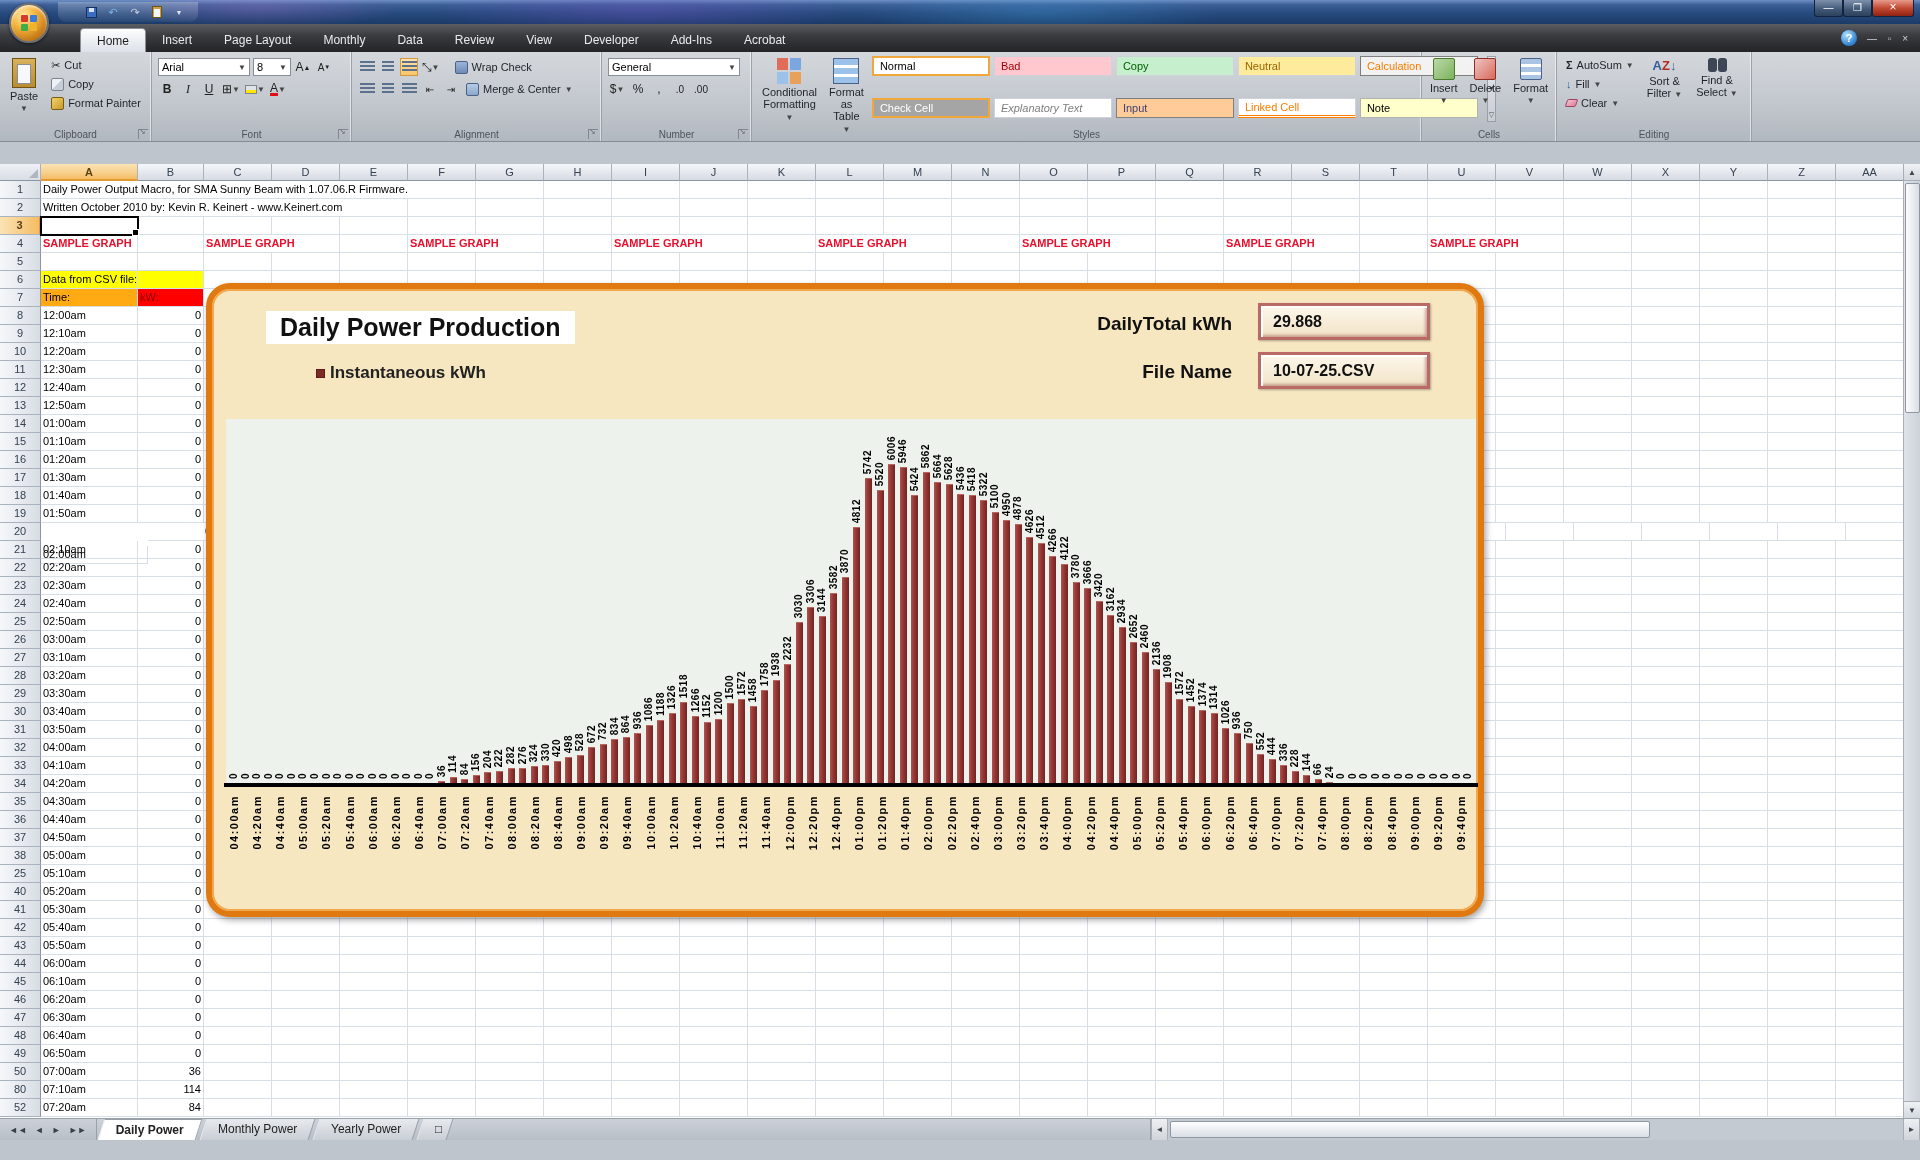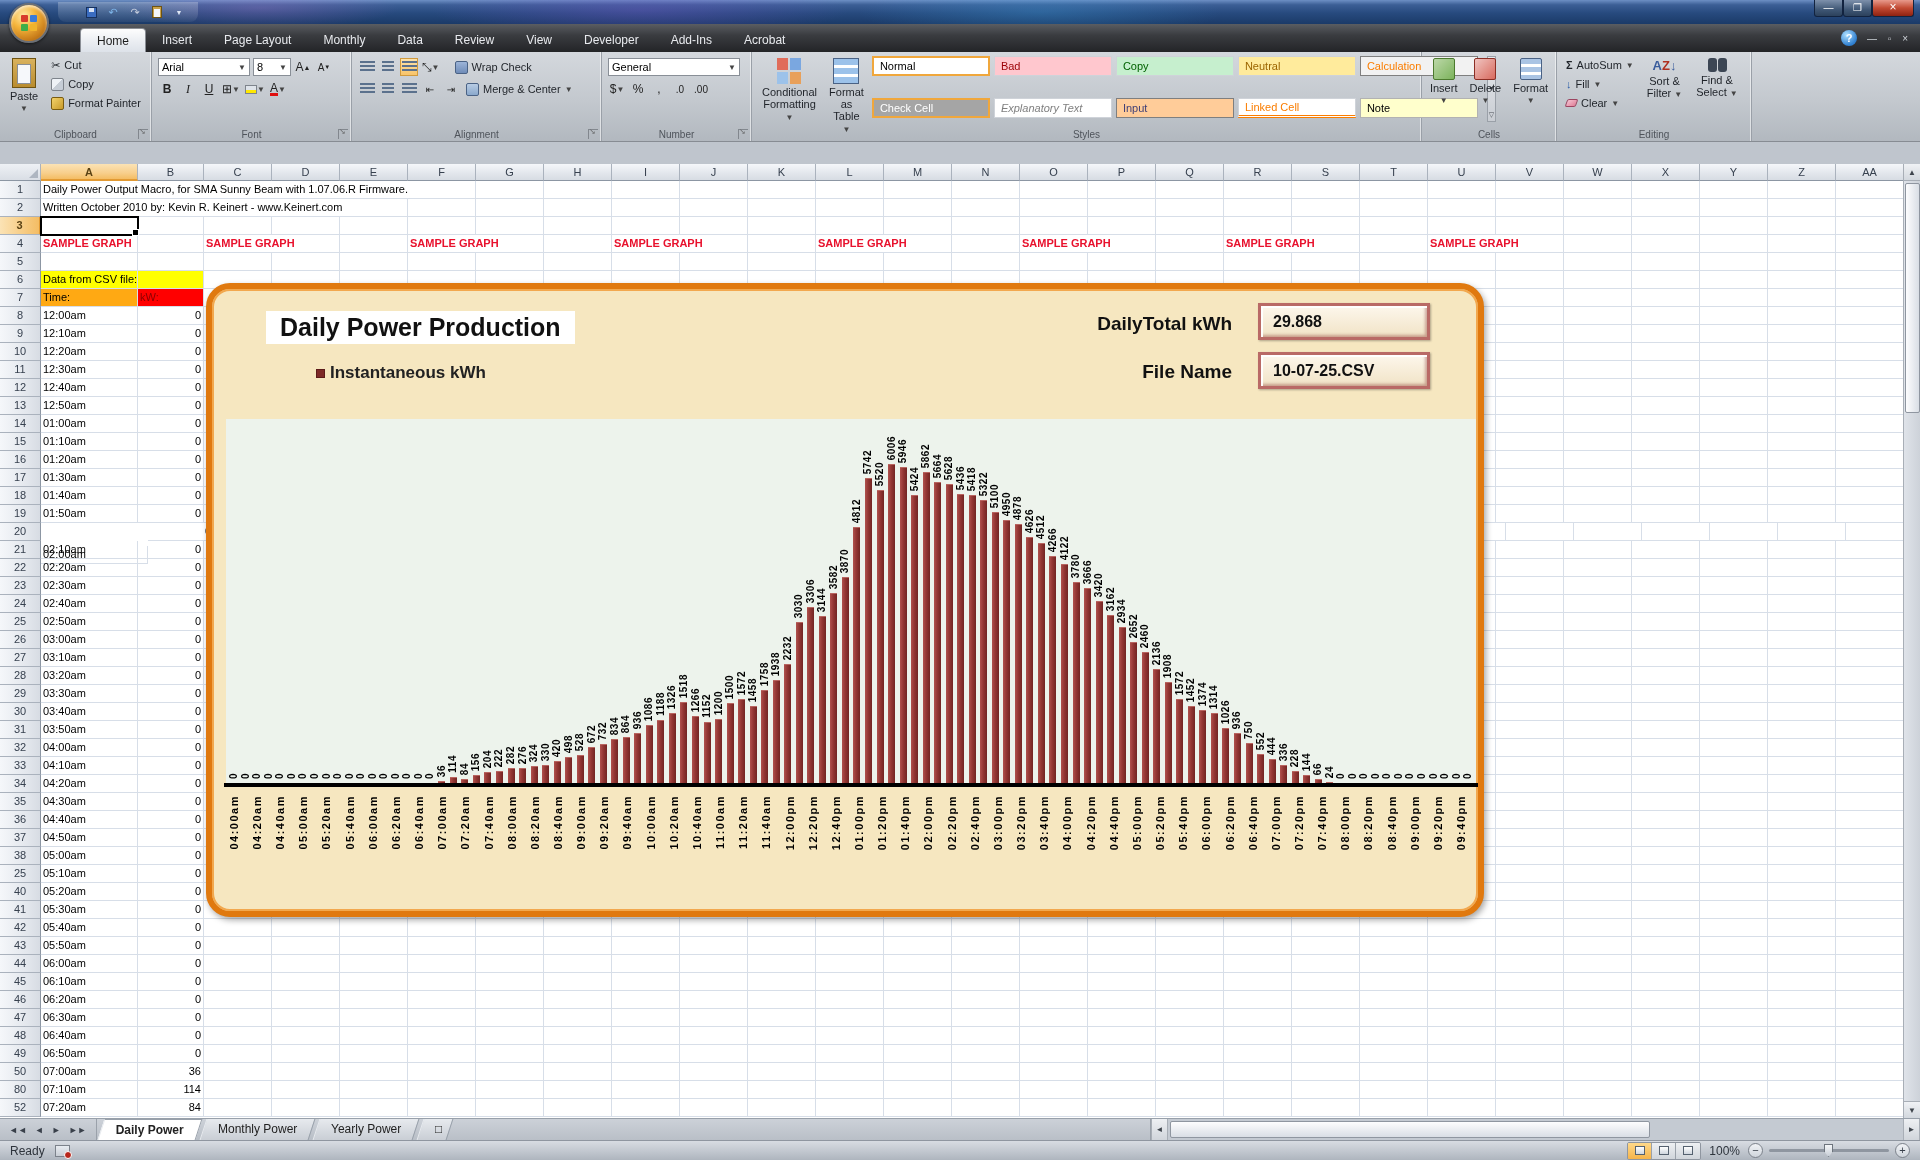--- a/index.html
+++ b/index.html
@@ -3011,38 +3011,13 @@
         <div class="stab"><span>Yearly Power</span></div>
       </div>
     <div class="stab stub"><span>□</span></div>
     <div class="hscroll">
       <div class="harrow">◄</div>
       <div class="hthumb"></div>
       <div class="harrow" style="margin-left:auto;">►</div>
     </div>
   </div>
 
-  <div class="statusbar">
-    <div class="ready">Ready</div>
-    <div class="macroicon"></div>
-    <div class="sright">
-      <div class="viewbtns">
-        <div class="vb active">
-            <i></i>
-          </div>
-        <div class="vb">
-            <i></i>
-          </div>
-        <div class="vb" style="border-right:none;">
-            <i></i>
-          </div>
-      </div>
-      <div class="zoomlvl">100%</div>
-      <div class="slider">
-        <div class="szoom">−</div>
-        <div class="strack">
-            <div class="sthumb"></div>
-          </div>
-        <div class="szoom">+</div>
-      </div>
-    </div>
-  </div>
 </div>
 
 </body></html>

